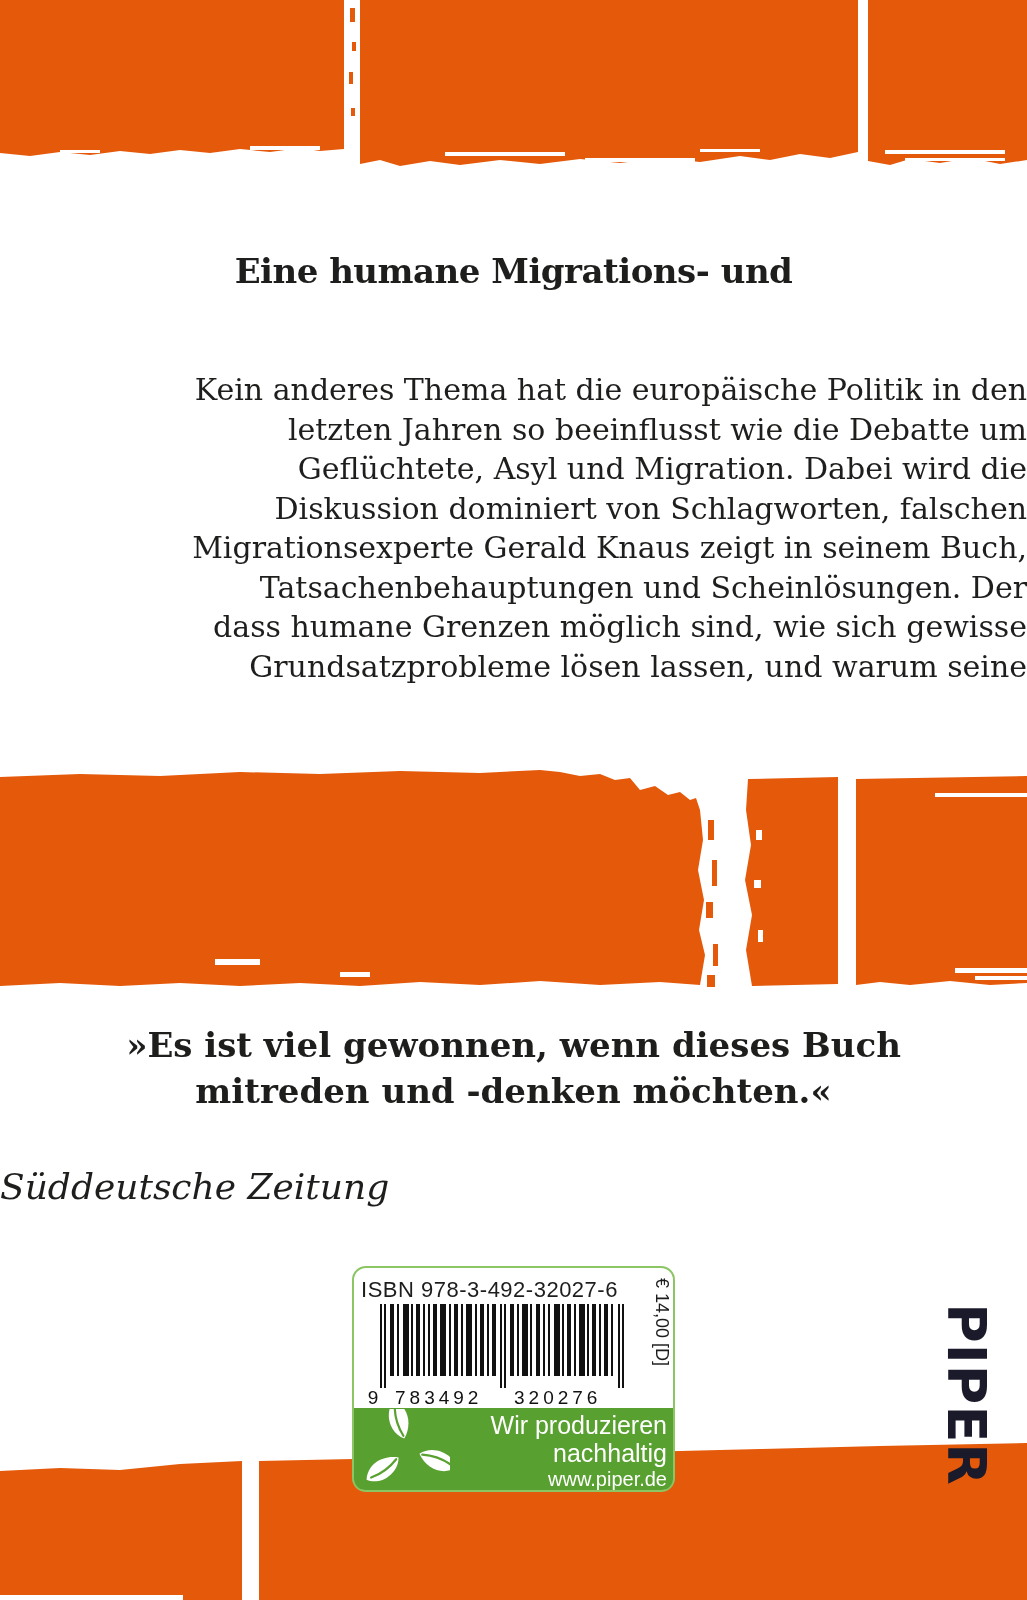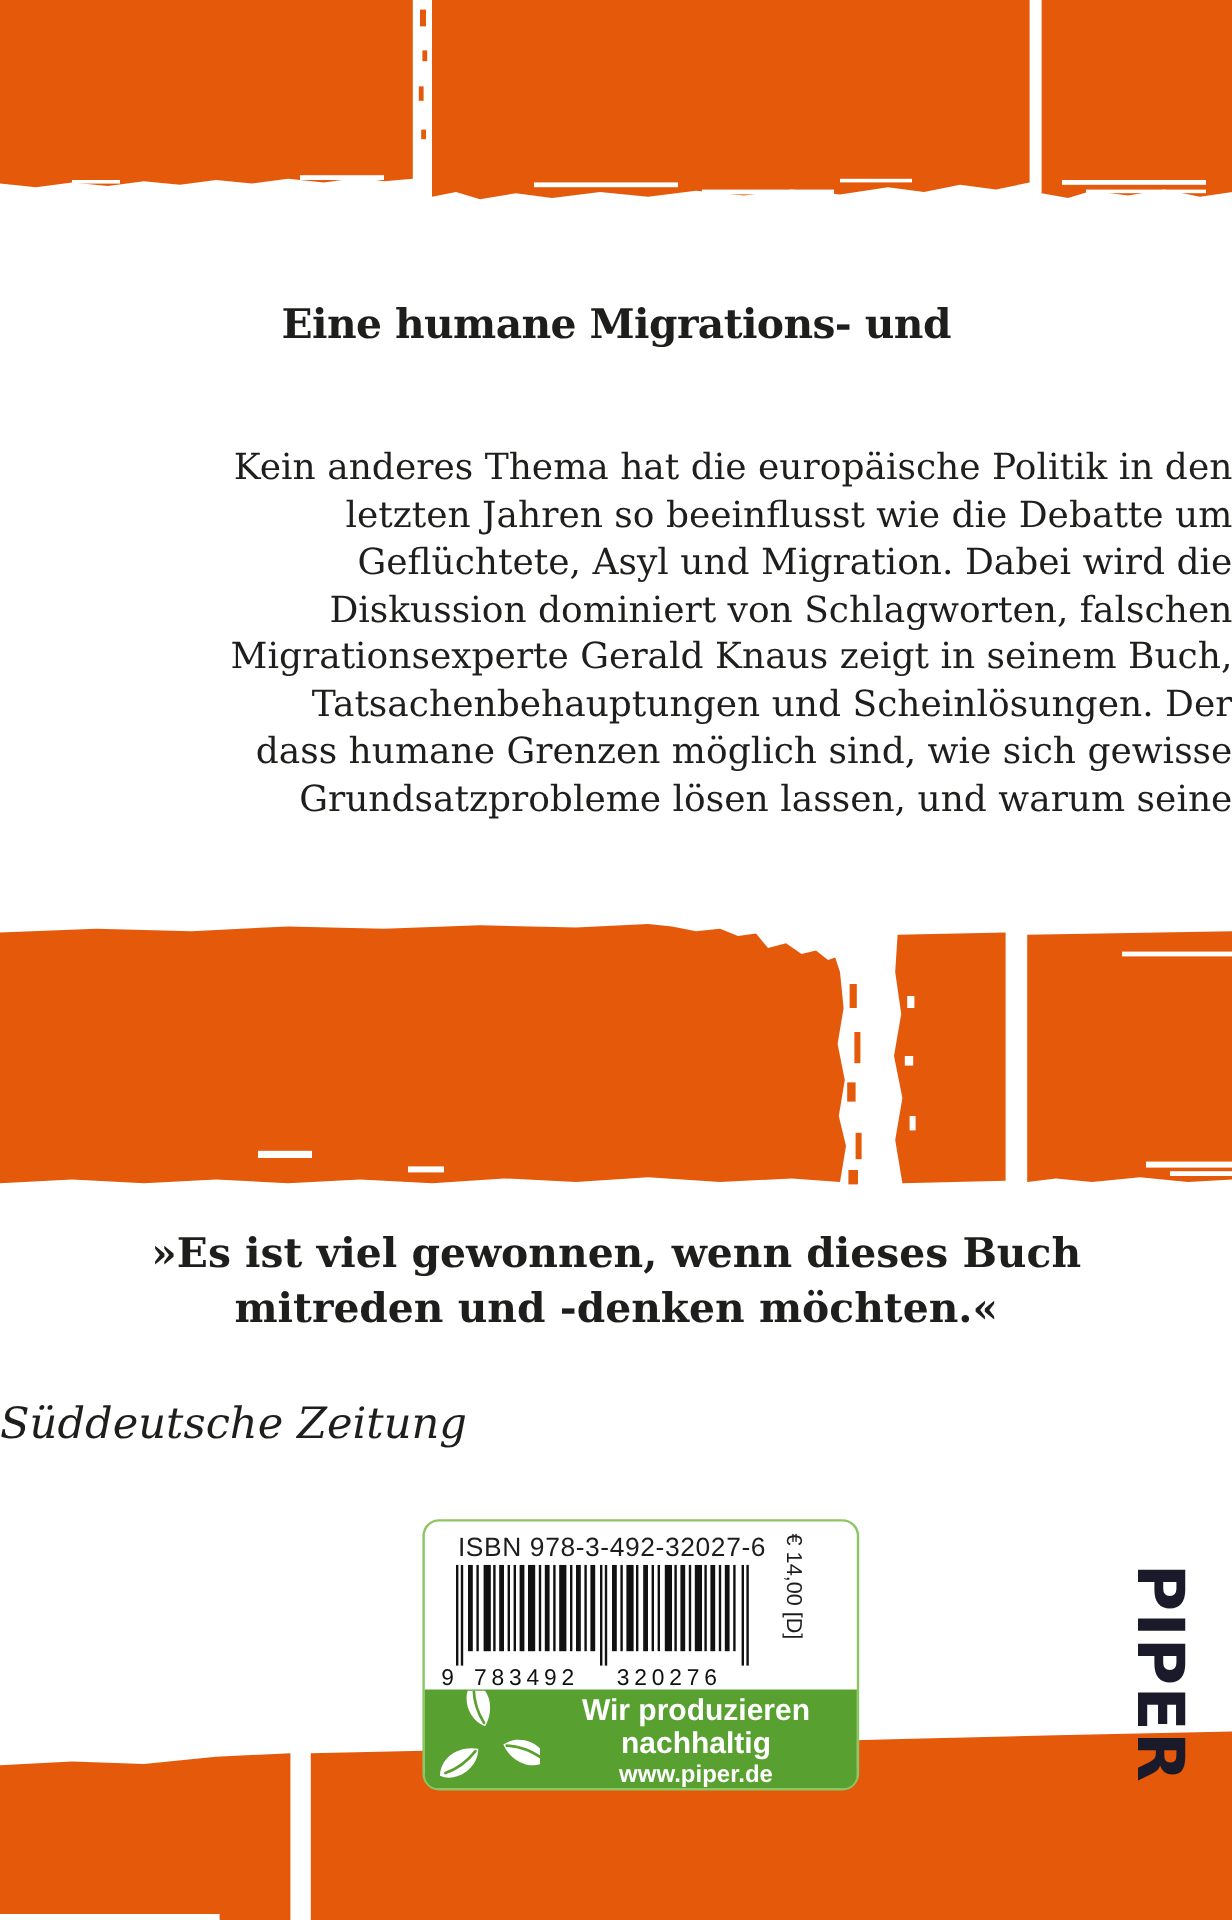--- a/index.html
+++ b/index.html
@@ -35,21 +35,21 @@
     font-weight: bold; font-size: 34px; line-height: 46px;
   }
   .quote-attr {
     position: absolute; top: 1166px; left: 0; right: 0;
     text-align: left; z-index: 1;
     font-style: italic; font-size: 36px;
   }
 
   .isbn-label {
     position: absolute; left: 352px; top: 1266px;
-    width: 364px; height: 226px; z-index: 2;
+    width: 323px; height: 226px; z-index: 2;
     background: #fff;
     border: 2px solid var(--green-border);
     border-radius: 14px;
     font-family: "Liberation Sans", sans-serif;
   }
   .isbn-text {
     margin-top: 9px; padding-right: 48px;
     text-align: center;
     font-size: 22px; color: #1d1d1d; letter-spacing: 0.5px;
   }
@@ -64,21 +64,21 @@
     transform: rotate(90deg); transform-origin: 0 0;
     font-size: 18px; color: #1d1d1d; white-space: nowrap;
   }
   .green-strip {
     position: absolute; left: 0; right: 0; bottom: 0; height: 82px;
     background: var(--green);
     border-radius: 0 0 11px 11px;
   }
   .green-text {
     position: absolute; left: 98px; right: 6px; top: 3px;
-    text-align: center; color: #fff; font-weight: bold;
+    text-align: right; color: #fff; font-weight: normal;
   }
   .green-text .l1, .green-text .l2 { font-size: 25px; line-height: 28px; }
   .green-text .url { font-size: 20px; line-height: 25px; }
   .leaf-icon { position: absolute; left: 12px; top: 1px; }
   .leaf { fill: #fff; }
   .leaf-vein { fill: none; stroke: var(--green); stroke-width: 2.2; stroke-linecap: round; }
 
   .piper-logo {
     position: absolute; left: 994px; top: 1292px;
     width: 205px; height: 56px; z-index: 2;

